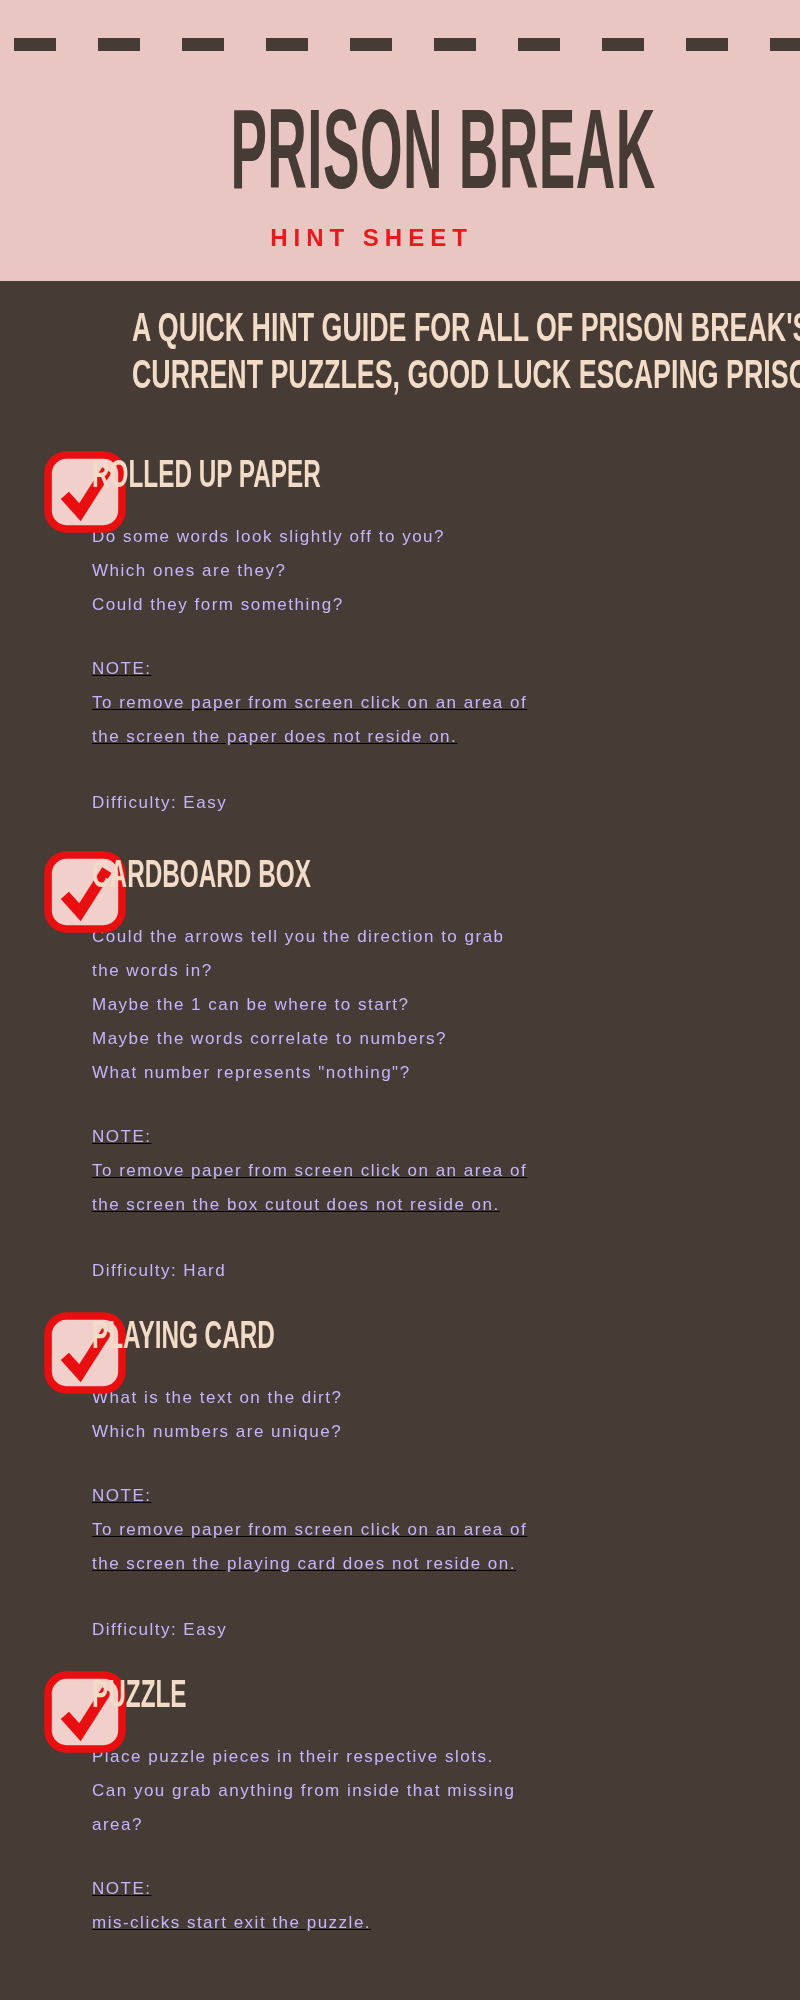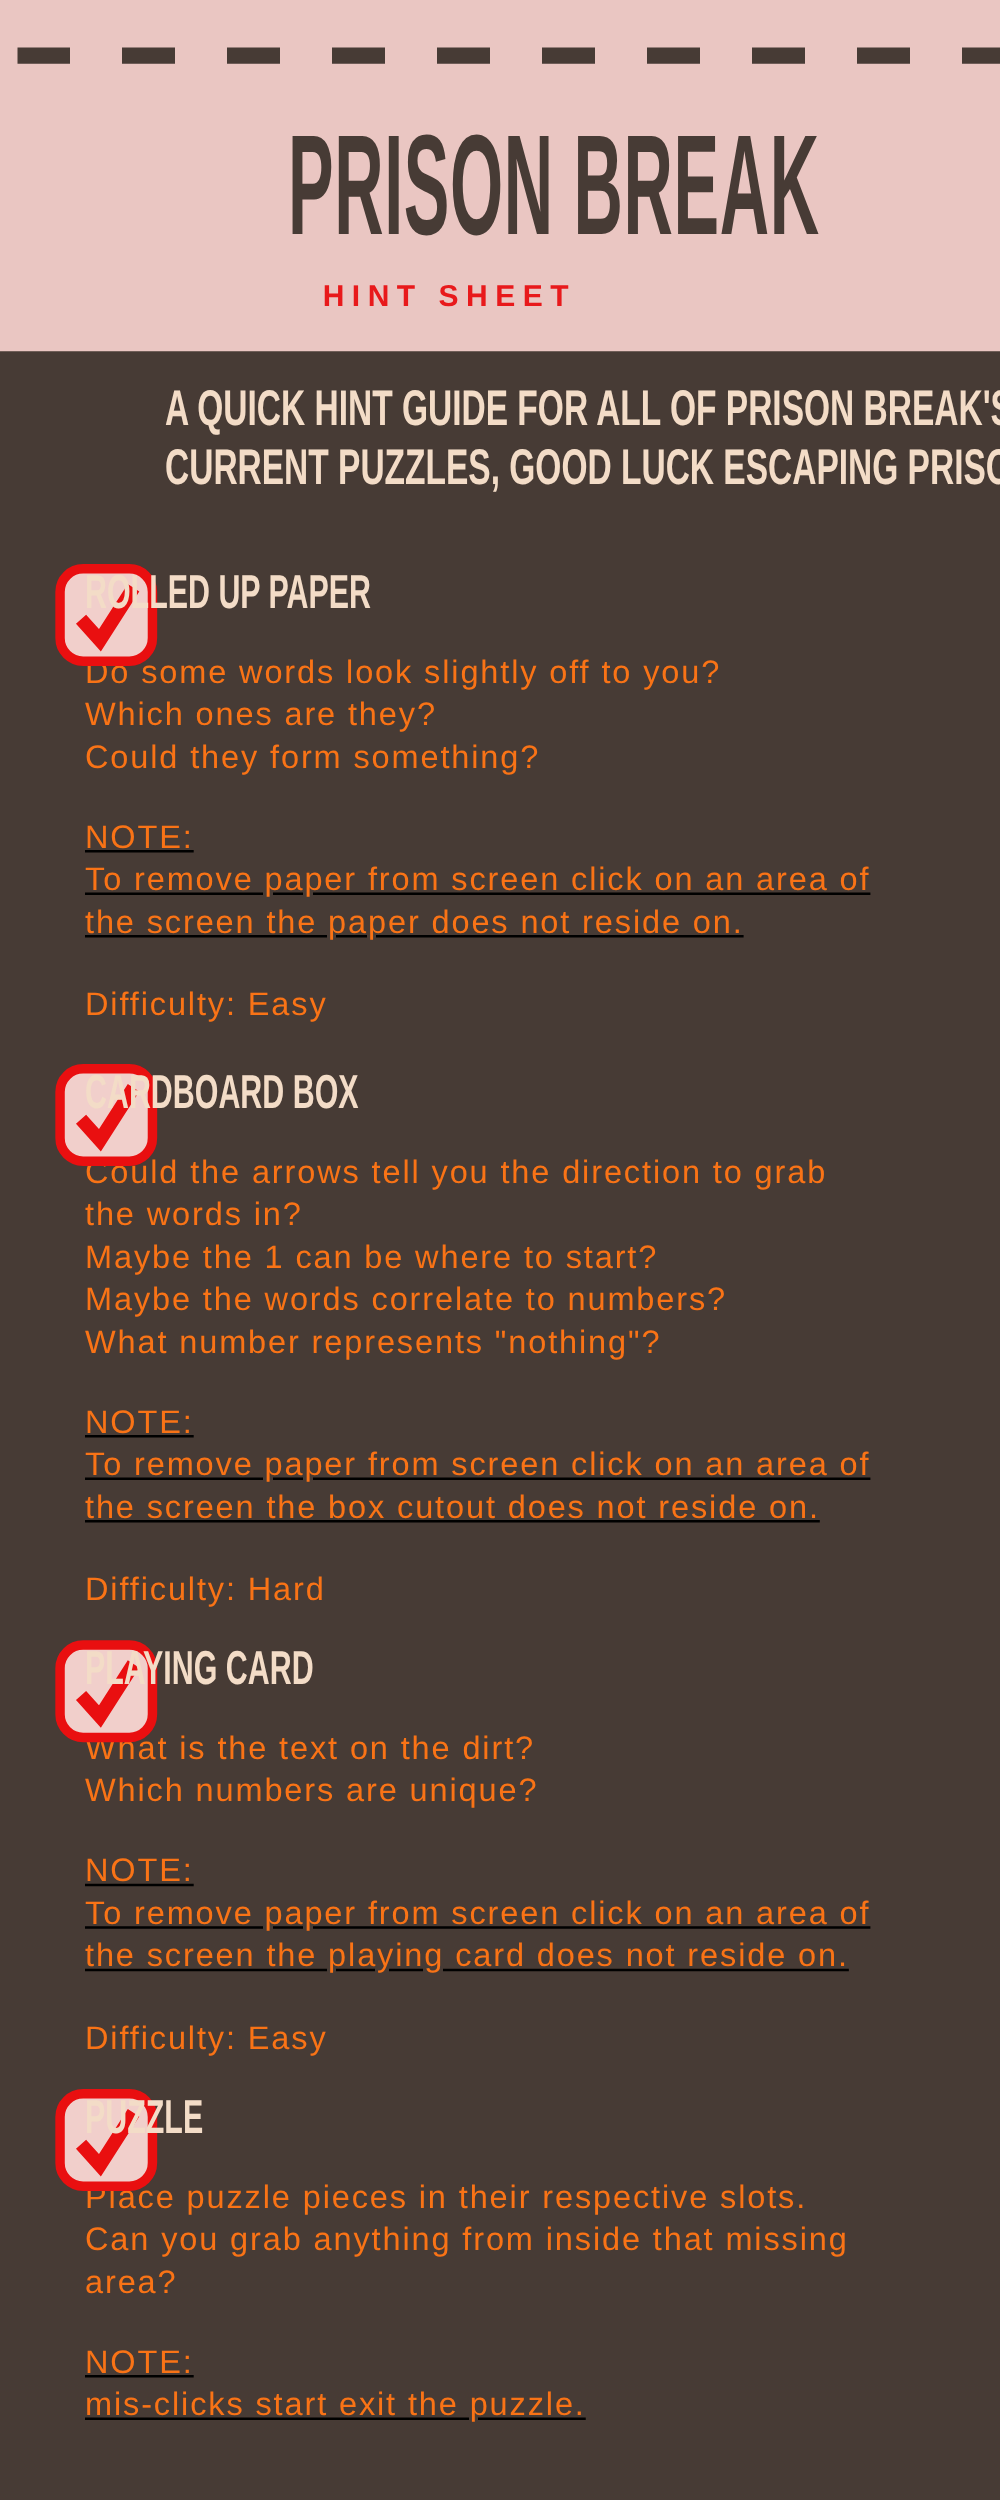--- a/index.html
+++ b/index.html
@@ -41,21 +41,21 @@
     font-weight: bold;
     color: #473b35;
     letter-spacing: 1px;
     transform: scaleX(0.48);
     transform-origin: 50% 50%;
     white-space: nowrap;
   }
   .sub-title {
     position: absolute;
     top: 224px;
-    left: 4px;
+    left: 16px;
     width: 711px;
     text-align: center;
     font-size: 24px;
     font-weight: bold;
     letter-spacing: 6px;
     color: #e8191b;
   }
   
   .intro {
     position: absolute;
@@ -80,37 +80,37 @@
   .sec-2 { top: 850px; }
   .sec-3 { top: 1311px; }
   .sec-4 { top: 1670px; }
   .check-icon {
     position: absolute;
     left: 43px;
     top: 0;
     width: 84px;
     height: 84px;
   }
-  .sec-content { margin-left: 68px; padding-top: 4px; }
+  .sec-content { margin-left: 92px; padding-top: 4px; }
   .sec-title {
     display: inline-block;
     font-size: 38px;
     font-weight: bold;
     line-height: 40px;
     color: #f3dcc7;
     transform: scaleX(0.64);
     transform-origin: left 50%;
     white-space: nowrap;
   }
   .hints { margin-top: 26px; }
   .body-line {
-    font-size: 26px;
+    font-size: 17px;
     line-height: 34px;
     letter-spacing: 1.5px;
-    color: #f97316;
+    color: #c4b5fd;
     white-space: nowrap;
   }
   .note-block { margin-top: 30px; text-decoration: underline; }
   .difficulty { margin-top: 32px; }
 </style>
 </head>
 <body>
 
 <div class="page">
 

